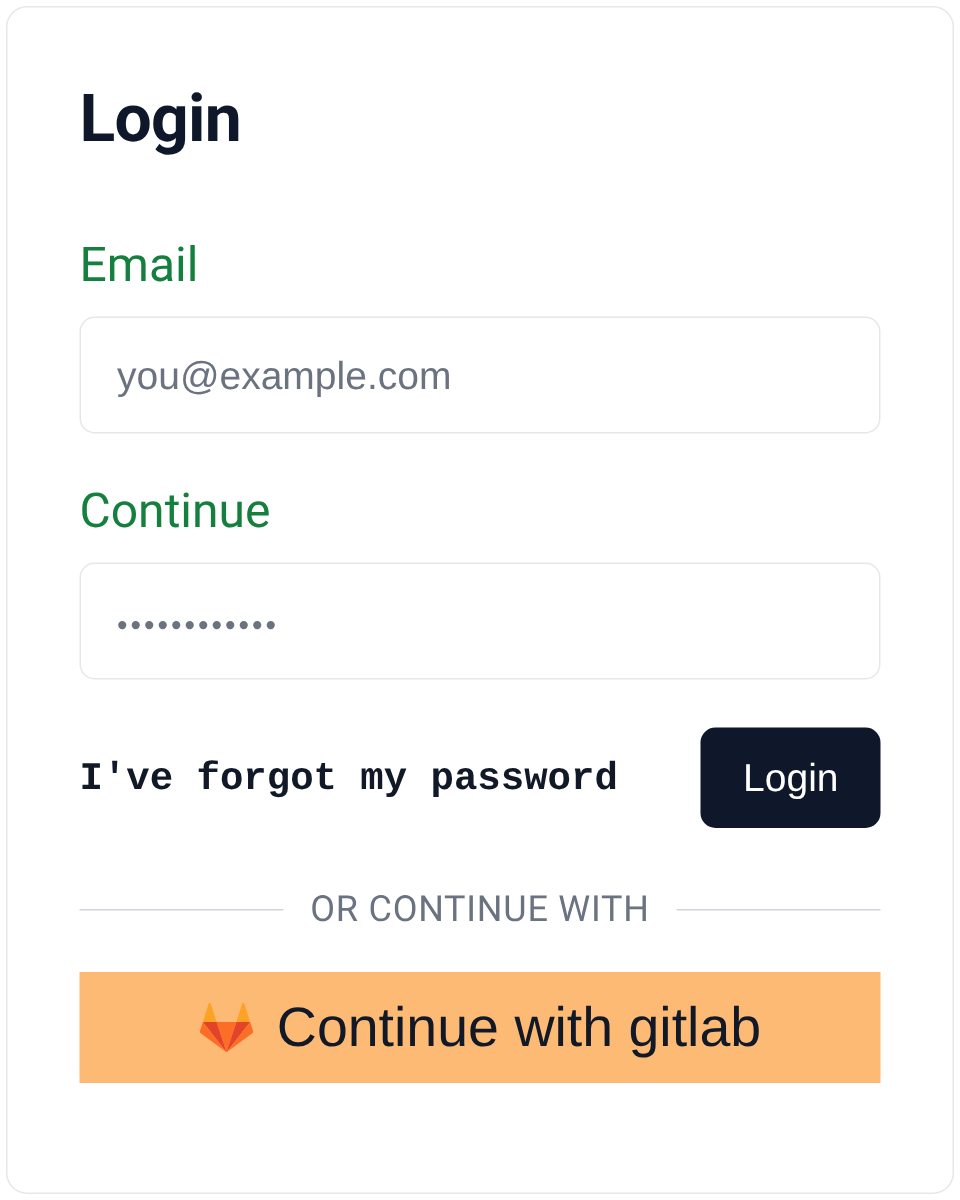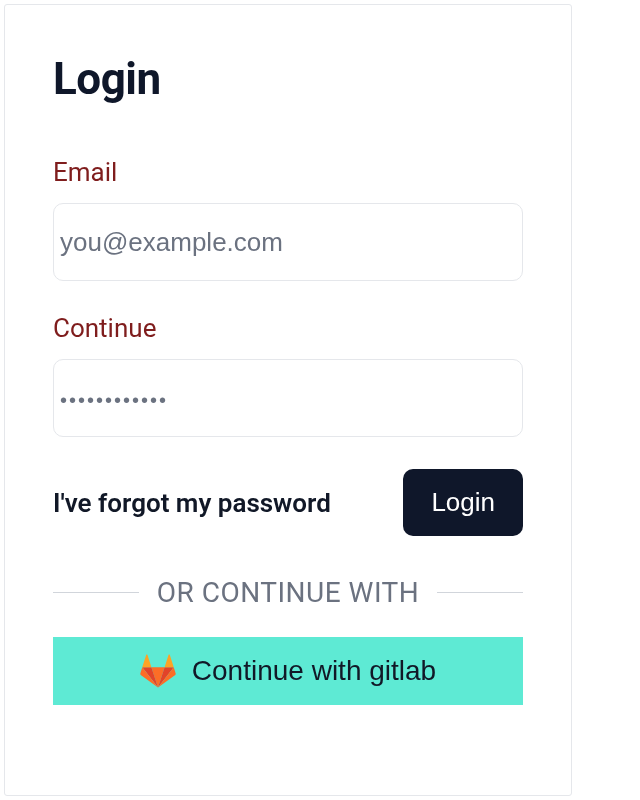--- a/index.html
+++ b/index.html
@@ -4,24 +4,24 @@
   <style>
     * { box-sizing: border-box; margin: 0; padding: 0; }
     body {
       font-family: -apple-system, BlinkMacSystemFont, "Segoe UI", Roboto, Helvetica, Arial, sans-serif;
       background: #fff;
       width: 640px;
       height: 800px;
     }
     .card {
       border: 1px solid #e5e7eb;
-      border-radius: 3px;
+      border-radius: 14px;
       margin: 4px;
       padding: 48px;
-      width: 568px;
+      width: 632px;
       height: 792px;
       background: #fff;
     }
     .header {
       display: flex;
       justify-content: space-between;
       align-items: center;
       margin-bottom: 52px;
     }
     .title {
@@ -33,31 +33,31 @@
     .create-link {
       font-size: 26px;
       color: #1f2937;
       text-decoration: none;
     }
     .field {
       margin-bottom: 32px;
     }
     .label {
       display: block;
-      font-size: 26px;
-      color: #7f1d1d;
+      font-size: 32px;
+      color: #15803d;
       margin-bottom: 16px;
       font-weight: 400;
     }
     .input {
       width: 100%;
       height: 78px;
       border: 1px solid #e5e7eb;
       border-radius: 10px;
-      padding: 0 6px;
+      padding: 0 24px;
       font-size: 26px;
       color: #111827;
       background: #fff;
       outline: none;
     }
     .input::placeholder {
       color: #6b7280;
     }
     .input[type="password"]::placeholder {
       letter-spacing: 2px;
@@ -68,20 +68,21 @@
       justify-content: space-between;
       align-items: center;
       margin-top: 4px;
       margin-bottom: 40px;
     }
     .forgot {
       font-size: 26px;
       font-weight: 600;
       color: #111827;
       text-decoration: none;
+      font-family: Liberation Mono, monospace;
     }
     .login-btn {
       background: #0f172a;
       color: #fff;
       border: none;
       border-radius: 10px;
       font-size: 26px;
       font-weight: 500;
       padding: 18px 28px;
       cursor: pointer;
@@ -91,34 +92,34 @@
       align-items: center;
       gap: 18px;
       margin-bottom: 28px;
     }
     .divider-line {
       flex: 1;
       height: 1px;
       background: #d1d5db;
     }
     .divider-text {
-      font-size: 28px;
+      font-size: 24px;
       color: #6b7280;
       letter-spacing: 0.5px;
       white-space: nowrap;
     }
     .oauth-btn {
       width: 100%;
       display: flex;
       align-items: center;
       justify-content: center;
       gap: 16px;
-      background: #5eead4;
+      background: #fdba74;
       border: none;
-      font-size: 28px;
+      font-size: 37px;
       color: #111827;
       padding: 16px 0;
       cursor: pointer;
     }
     .gitlab-icon {
       width: 36px;
       height: 36px;
       flex-shrink: 0;
     }
   </style>

